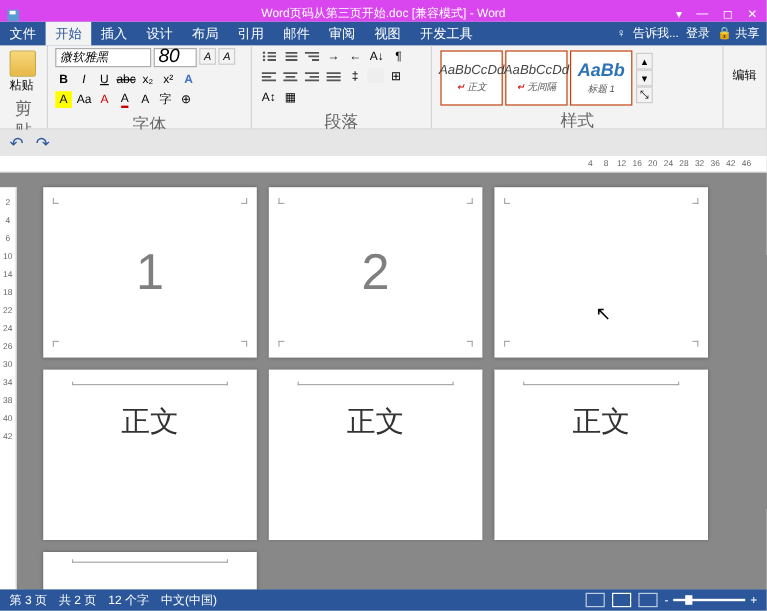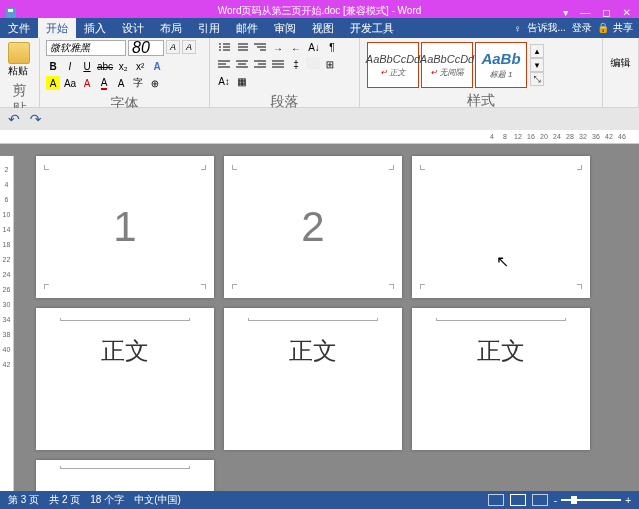--- a/index.html
+++ b/index.html
@@ -316,21 +316,21 @@
     </div>
     <div class="page body" style="height:40px;padding-top:8px">
       <div class="hline"></div>
     </div>
   </div>
 </div>
 
 <div class="statusbar">
   <span>第 3 页</span>
   <span>共 2 页</span>
-  <span>18 个字</span>
+  <span>12 个字</span>
   <span>中文(中国)</span>
   <div class="right">
     <div class="view-btn"></div>
     <div class="view-btn" style="opacity:1"></div>
     <div class="view-btn"></div>
     <div class="zoom">
       <span>-</span>
       <div class="zoom-track">
           <div class="zoom-thumb"></div>
         </div>

